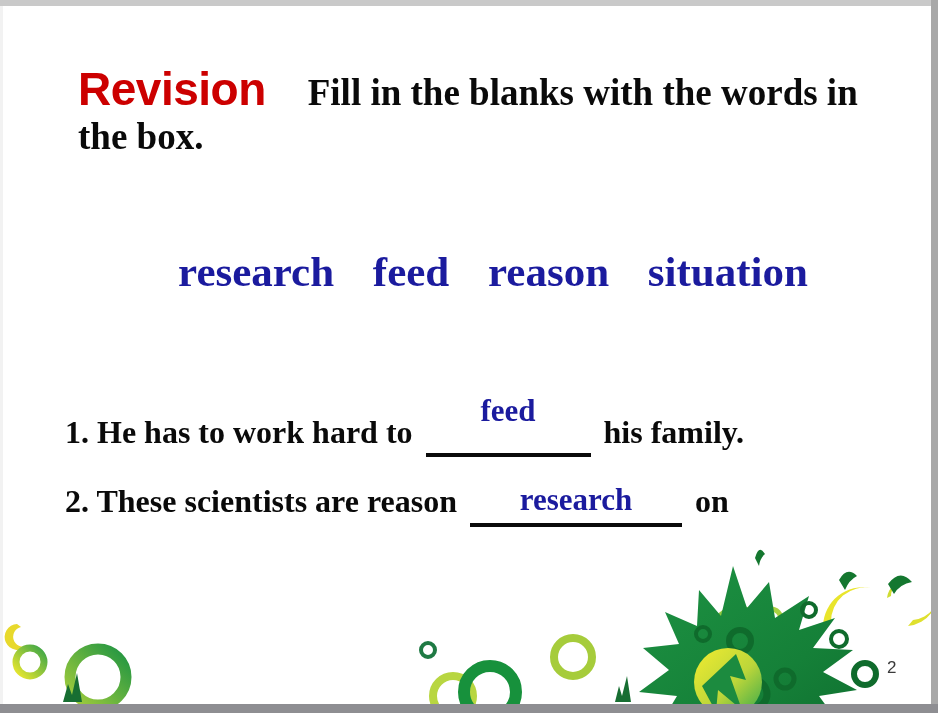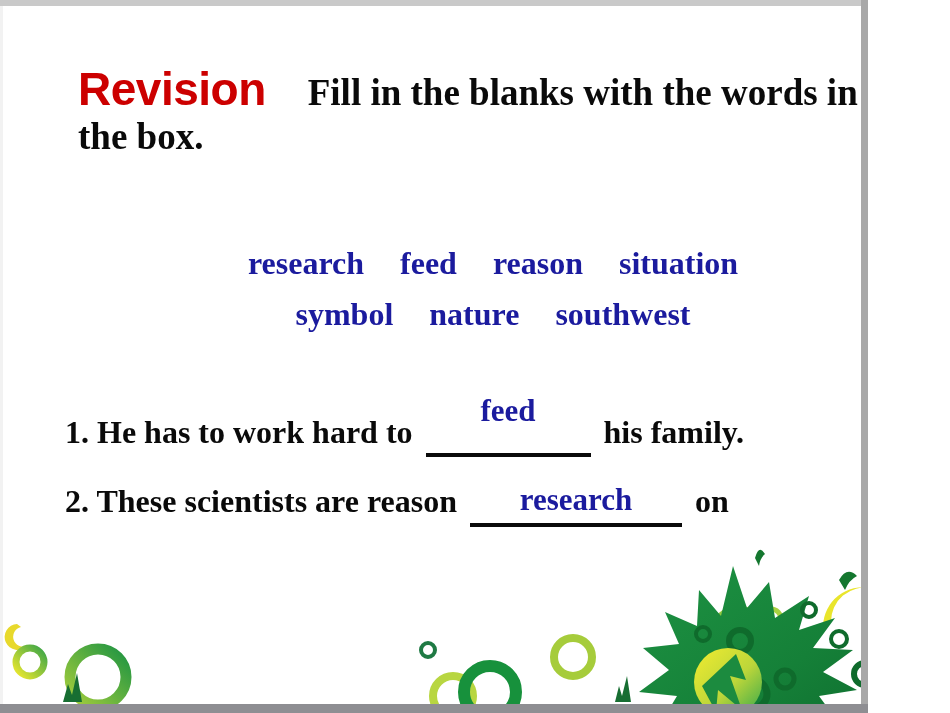--- a/index.html
+++ b/index.html
@@ -9,21 +9,21 @@
   }
   body {
     width: 950px;
     height: 713px;
     overflow: hidden;
     font-family: "Liberation Serif", serif;
   }
 
   #slide {
     position: relative;
-    width: 868px;
+    width: 938px;
     height: 713px;
     background: #ffffff;
     overflow: hidden;
   }
 
   
   .frame-top {
     position: absolute;
     top: 0; left: 0;
     width: 950px; height: 6px;
@@ -86,21 +86,21 @@
   
   .wordbank {
     position: absolute;
     left: 75px;
     top: 232px;
     width: 830px;
     text-align: center;
     color: #1b1b9e;
     font-family: "Liberation Serif", serif;
     font-weight: bold;
-    font-size: 32px;
+    font-size: 43px;
     line-height: 1.58;
   }
   .wordbank-row {
     display: block;
     white-space: nowrap;
   }
   .wb-word {
     display: inline-block;
     margin: 0 14px;
   }
@@ -210,25 +210,20 @@
     <div class="title-block">
       <span class="title-revision">Revision</span><span class="title-gap"></span><span class="title-rest">Fill in the blanks with the words in the box.</span>
     </div>
 
     <div class="wordbank">
       <span class="wordbank-row">
         <span class="wb-word">research</span>
         <span class="wb-word">feed</span>
         <span class="wb-word">reason</span>
         <span class="wb-word">situation</span>
-      </span>
-      <span class="wordbank-row">
-        <span class="wb-word">symbol</span>
-        <span class="wb-word">nature</span>
-        <span class="wb-word">southwest</span>
       </span>
     </div>
 
     <div class="questions">
 
       <div class="q-line">
         <span class="q-text">1.</span>
         <span class="q-text">He has to work hard to</span>
         <span class="blank blank-raised">
           <span class="ans">feed</span>

